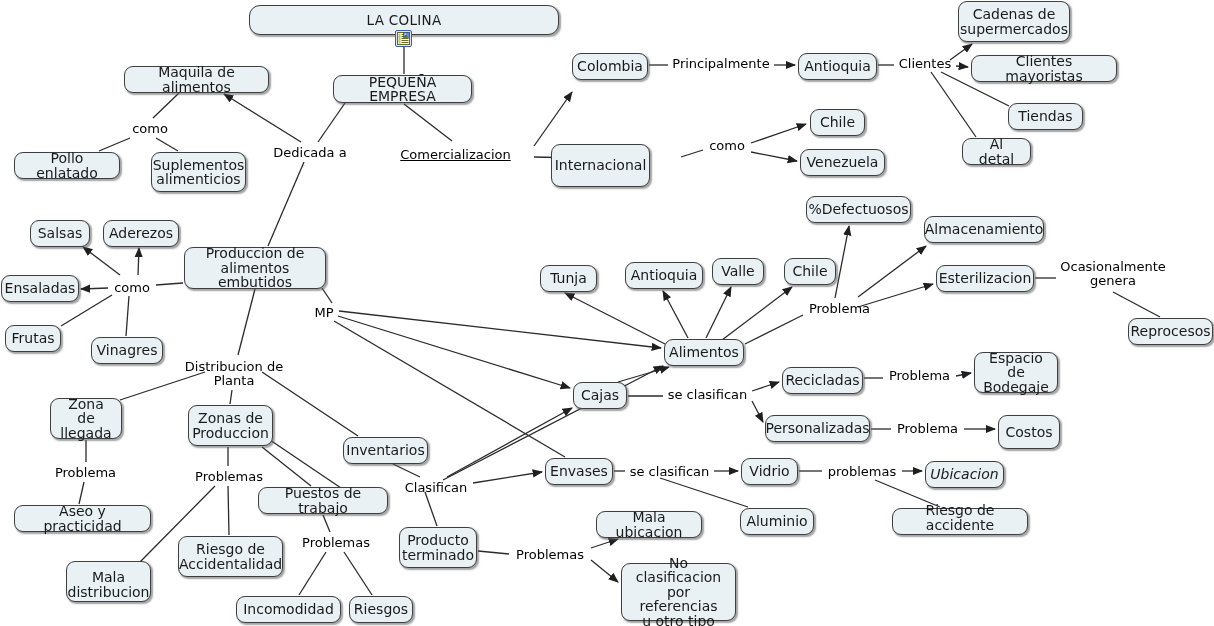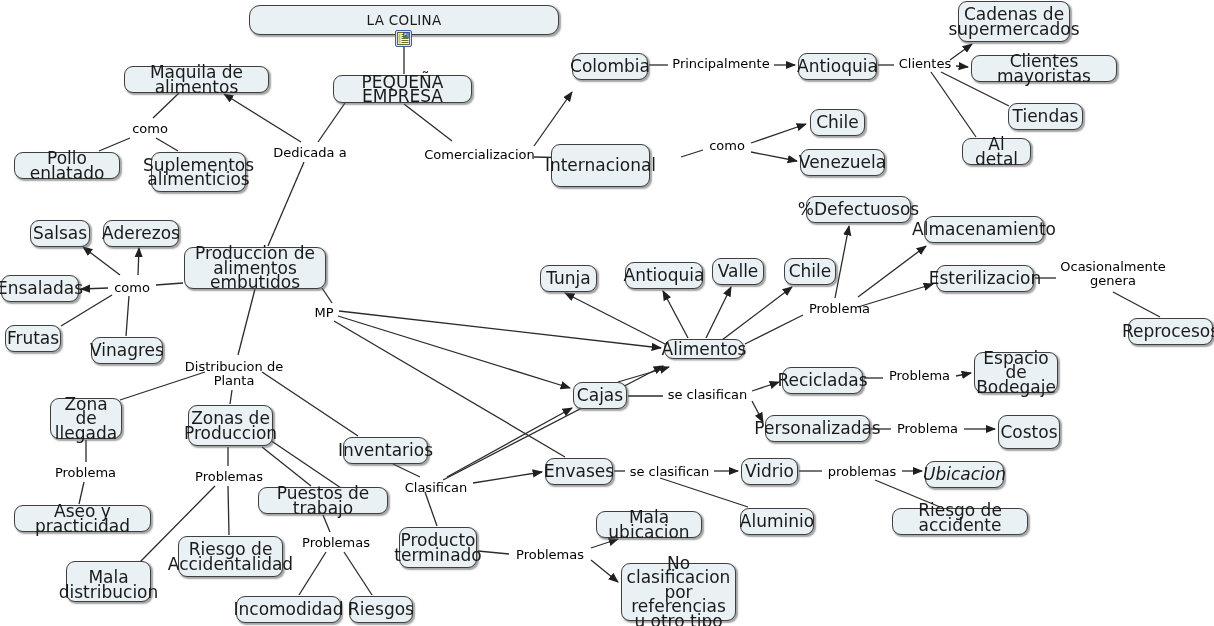--- a/index.html
+++ b/index.html
@@ -27,21 +27,21 @@
     width: 1214px;
     height: 626px;
   }
   .node {
     position: absolute;
     box-sizing: border-box;
     background: #e9f1f4;
     border: 1px solid #3f3f3f;
     border-radius: 9px;
     color: #1a1a1a;
-    font-size: 17px;
+    font-size: 14px;
     line-height: 14.5px;
     display: flex;
     align-items: center;
     justify-content: center;
     text-align: center;
     padding: 2px 7px;
     box-shadow: 1.5px 1.5px 1.5px rgba(90,90,90,0.55);
     white-space: pre-line;
     user-select: none;
   }
@@ -186,21 +186,21 @@
 alimentos embutidos</span></div>
       <div class="node" style="left: 30px; top: 220px; width: 60px; height: 27px;"><span>Salsas</span></div>
       <div class="node" style="left: 103px; top: 220px; width: 76px; height: 27px;"><span>Aderezos</span></div>
       <div class="node" style="left: 1px; top: 275px; width: 78px; height: 27px;"><span>Ensaladas</span></div>
       <div class="node" style="left: 5px; top: 325px; width: 56px; height: 27px;"><span>Frutas</span></div>
       <div class="node" style="left: 91px; top: 337px; width: 72px; height: 27px;"><span>Vinagres</span></div>
       <div class="node" style="left: 540px; top: 265px; width: 57px; height: 27px;"><span>Tunja</span></div>
       <div class="node" style="left: 625px; top: 262px; width: 78px; height: 27px;"><span>Antioquia</span></div>
       <div class="node" style="left: 712px; top: 258px; width: 52px; height: 27px;"><span>Valle</span></div>
       <div class="node" style="left: 784px; top: 258px; width: 52px; height: 27px;"><span>Chile</span></div>
-      <div class="node" style="left: 664px; top: 339px; width: 80px; height: 20px;"><span>Alimentos</span></div>
+      <div class="node" style="left: 664px; top: 339px; width: 80px; height: 27px;"><span>Alimentos</span></div>
       <div class="node" style="left: 806px; top: 196px; width: 105px; height: 27px;"><span>%Defectuosos</span></div>
       <div class="node" style="left: 924px; top: 216px; width: 120px; height: 27px;"><span>Almacenamiento</span></div>
       <div class="node" style="left: 936px; top: 265px; width: 98px; height: 27px;"><span>Esterilizacion</span></div>
       <div class="node" style="left: 1128px; top: 318px; width: 85px; height: 27px;"><span>Reprocesos</span></div>
       <div class="node" style="left: 573px; top: 382px; width: 54px; height: 27px;"><span>Cajas</span></div>
       <div class="node" style="left: 782px; top: 367px; width: 81px; height: 27px;"><span>Recicladas</span></div>
       <div class="node" style="left: 765px; top: 415px; width: 105px; height: 27px;"><span>Personalizadas</span></div>
       <div class="node" style="left: 974px; top: 352px; width: 84px; height: 41px;"><span>Espacio de
 Bodegaje</span></div>
       <div class="node" style="left: 998px; top: 415px; width: 62px; height: 34px;"><span>Costos</span></div>
@@ -223,21 +223,21 @@
       <div class="node" style="left: 349px; top: 596px; width: 64px; height: 27px;"><span>Riesgos</span></div>
       <div class="node" style="left: 343px; top: 437px; width: 85px; height: 27px;"><span>Inventarios</span></div>
       <div class="node" style="left: 399px; top: 527px; width: 78px; height: 41px;"><span>Producto
 terminado</span></div>
       <div class="node" style="left: 596px; top: 511px; width: 106px; height: 27px;"><span>Mala ubicacion</span></div>
       <div class="node" style="left: 621px; top: 563px; width: 115px; height: 58px;"><span>No clasificacion
 por referencias
 u otro tipo</span></div>
       <div class="linklabel" style="left: 128px; top: 121px; width: 44px; height: 16px;"><span>como</span></div>
       <div class="linklabel" style="left: 271px; top: 145px; width: 78px; height: 16px;"><span>Dedicada a</span></div>
-      <div class="linklabel" style="left: 423px; top: 147px; width: 113px; height: 16px;"><span>Comercializacion</span></div>
+      <div class="linklabel" style="left: 399px; top: 147px; width: 113px; height: 16px; text-decoration: underline;"><span>Comercializacion</span></div>
       <div class="linklabel" style="left: 670px; top: 56px; width: 102px; height: 16px;"><span>Principalmente</span></div>
       <div class="linklabel" style="left: 705px; top: 138px; width: 44px; height: 16px;"><span>como</span></div>
       <div class="linklabel" style="left: 896px; top: 56px; width: 58px; height: 16px;"><span>Clientes</span></div>
       <div class="linklabel" style="left: 110px; top: 280px; width: 44px; height: 16px;"><span>como</span></div>
       <div class="linklabel" style="left: 311px; top: 305px; width: 26px; height: 16px;"><span>MP</span></div>
       <div class="linklabel" style="left: 805px; top: 301px; width: 69px; height: 16px;"><span>Problema</span></div>
       <div class="linklabel" style="left: 1058px; top: 258px; width: 110px; height: 32px;"><span>Ocasionalmente
 genera</span></div>
       <div class="linklabel" style="left: 665px; top: 387px; width: 85px; height: 16px;"><span>se clasifican</span></div>
       <div class="linklabel" style="left: 885px; top: 368px; width: 69px; height: 16px;"><span>Problema</span></div>

